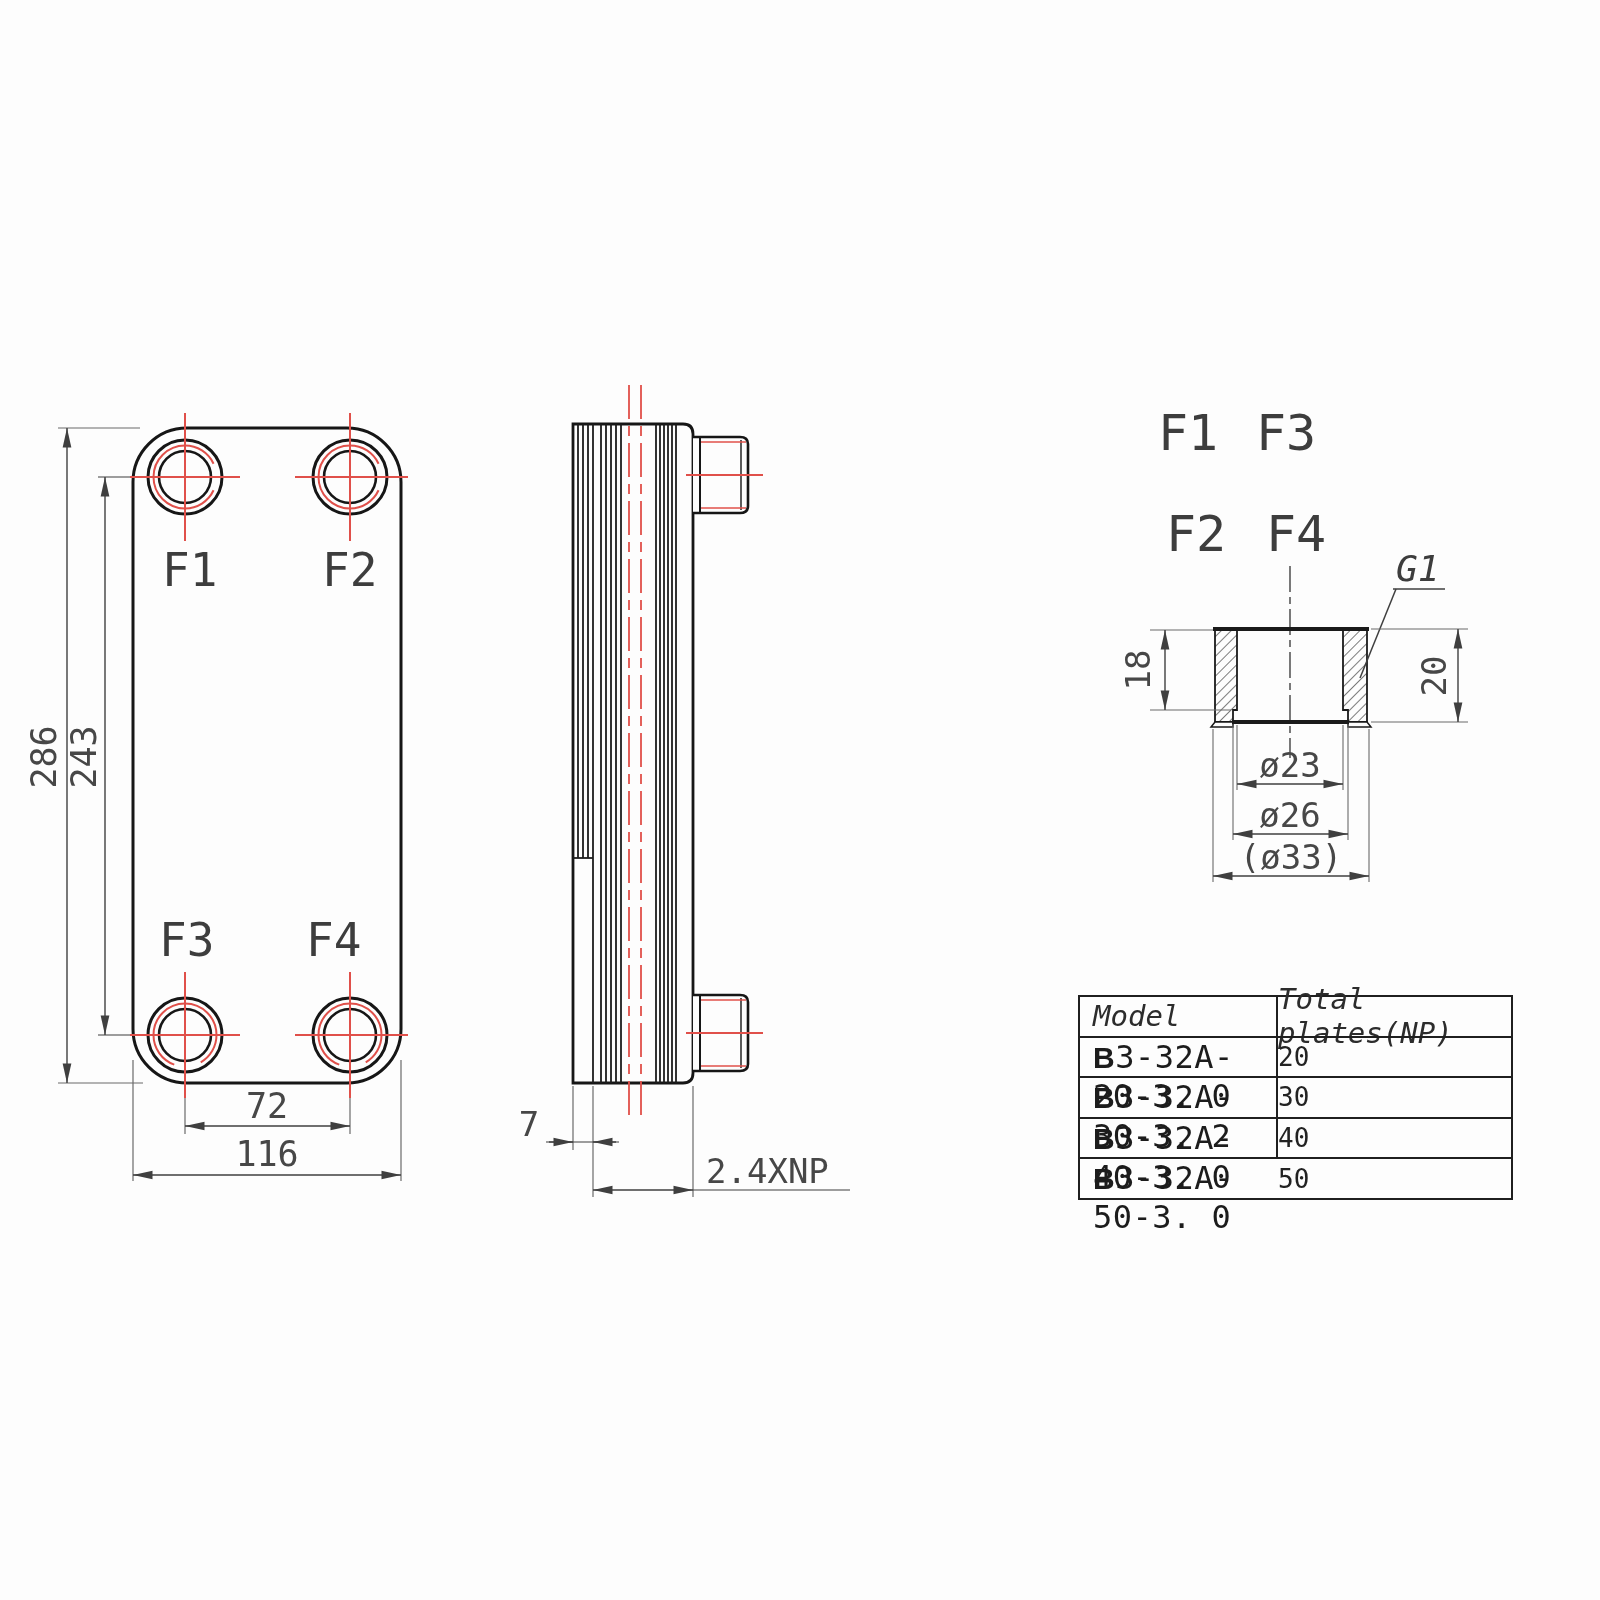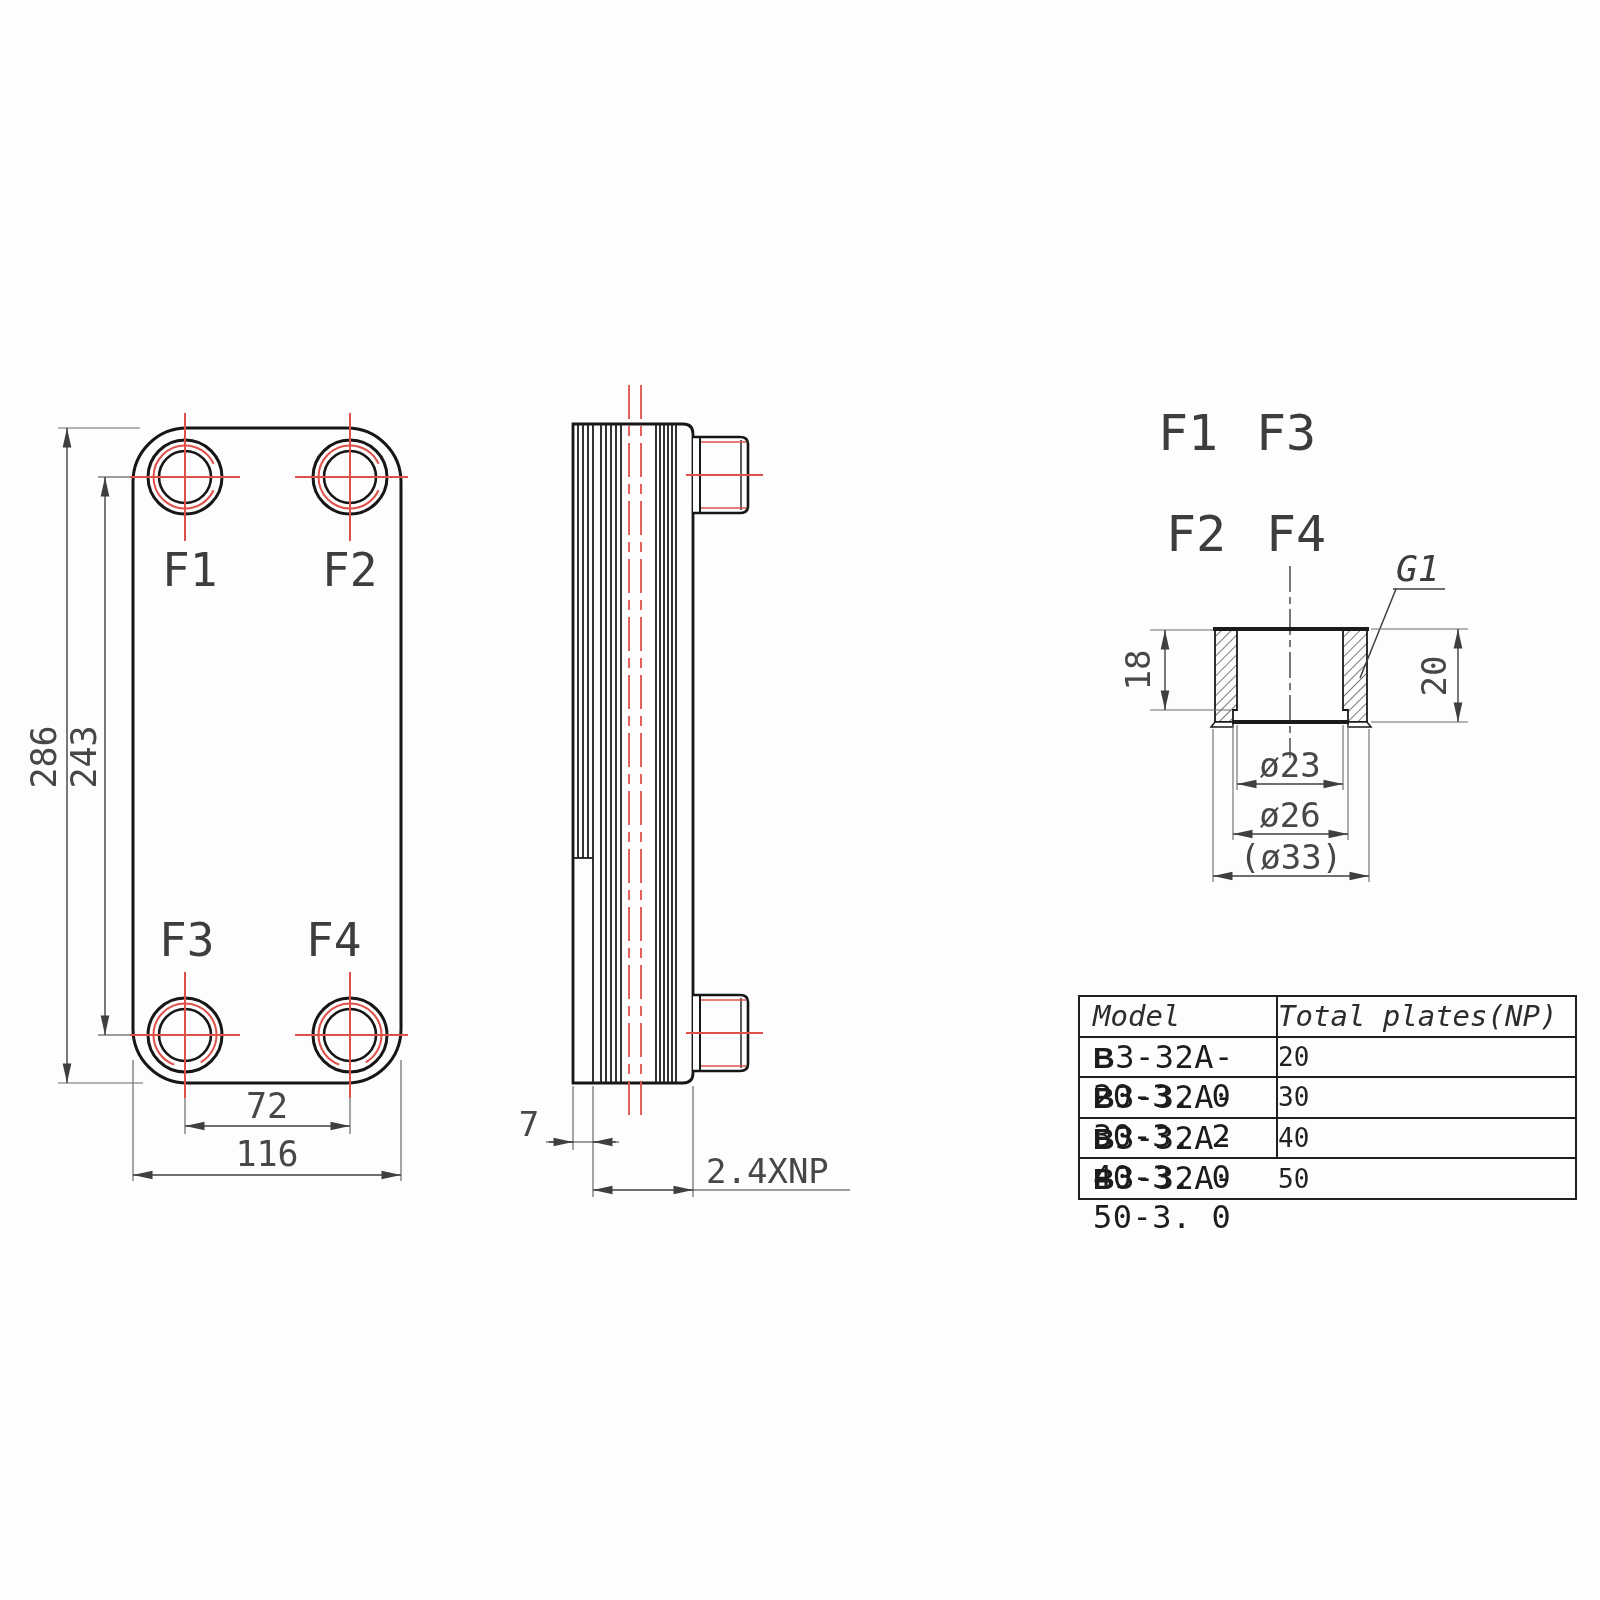--- a/index.html
+++ b/index.html
@@ -3,21 +3,21 @@
 <meta charset="utf-8">
 <style>
   html,body{margin:0;padding:0;background:#fdfdfd;}
   .canvas{position:relative;width:1600px;height:1600px;background:#fdfdfd;overflow:hidden;
           font-family:"DejaVu Sans Mono","Liberation Mono",monospace;}
   svg{position:absolute;left:0;top:0;}
   svg text{font-family:"DejaVu Sans Mono","Liberation Mono",monospace;}
   .dimtxt{fill:#474747;}
   .flabel{fill:#3d3d3d;}
   
-  .spec-table{position:absolute;left:1078px;top:995px;width:499px;height:205px;
+  .spec-table{position:absolute;left:1078px;top:995px;width:435px;height:205px;
               box-sizing:border-box;border:2px solid #1f1f1f;background:#fdfdfd;
               display:flex;flex-direction:column;}
   .trow{display:flex;flex:1;border-top:2px solid #1f1f1f;min-height:0;}
   .trow:first-child{border-top:none;}
   .tc1{width:198px;box-sizing:border-box;border-right:2px solid #1f1f1f;padding-left:13px;}
   .trow.last .tc1{border-right:none;}
   .tc2{flex:1;box-sizing:border-box;}
   .th{display:flex;align-items:center;font-style:italic;font-size:29px;color:#2c2c2c;}
   .model-cell{display:block;font-size:32px;line-height:39px;color:#1c1c1c;letter-spacing:0.5px;}
   .model-cell::first-letter{font-family:"Liberation Sans",sans-serif;font-weight:bold;font-size:30px;}

